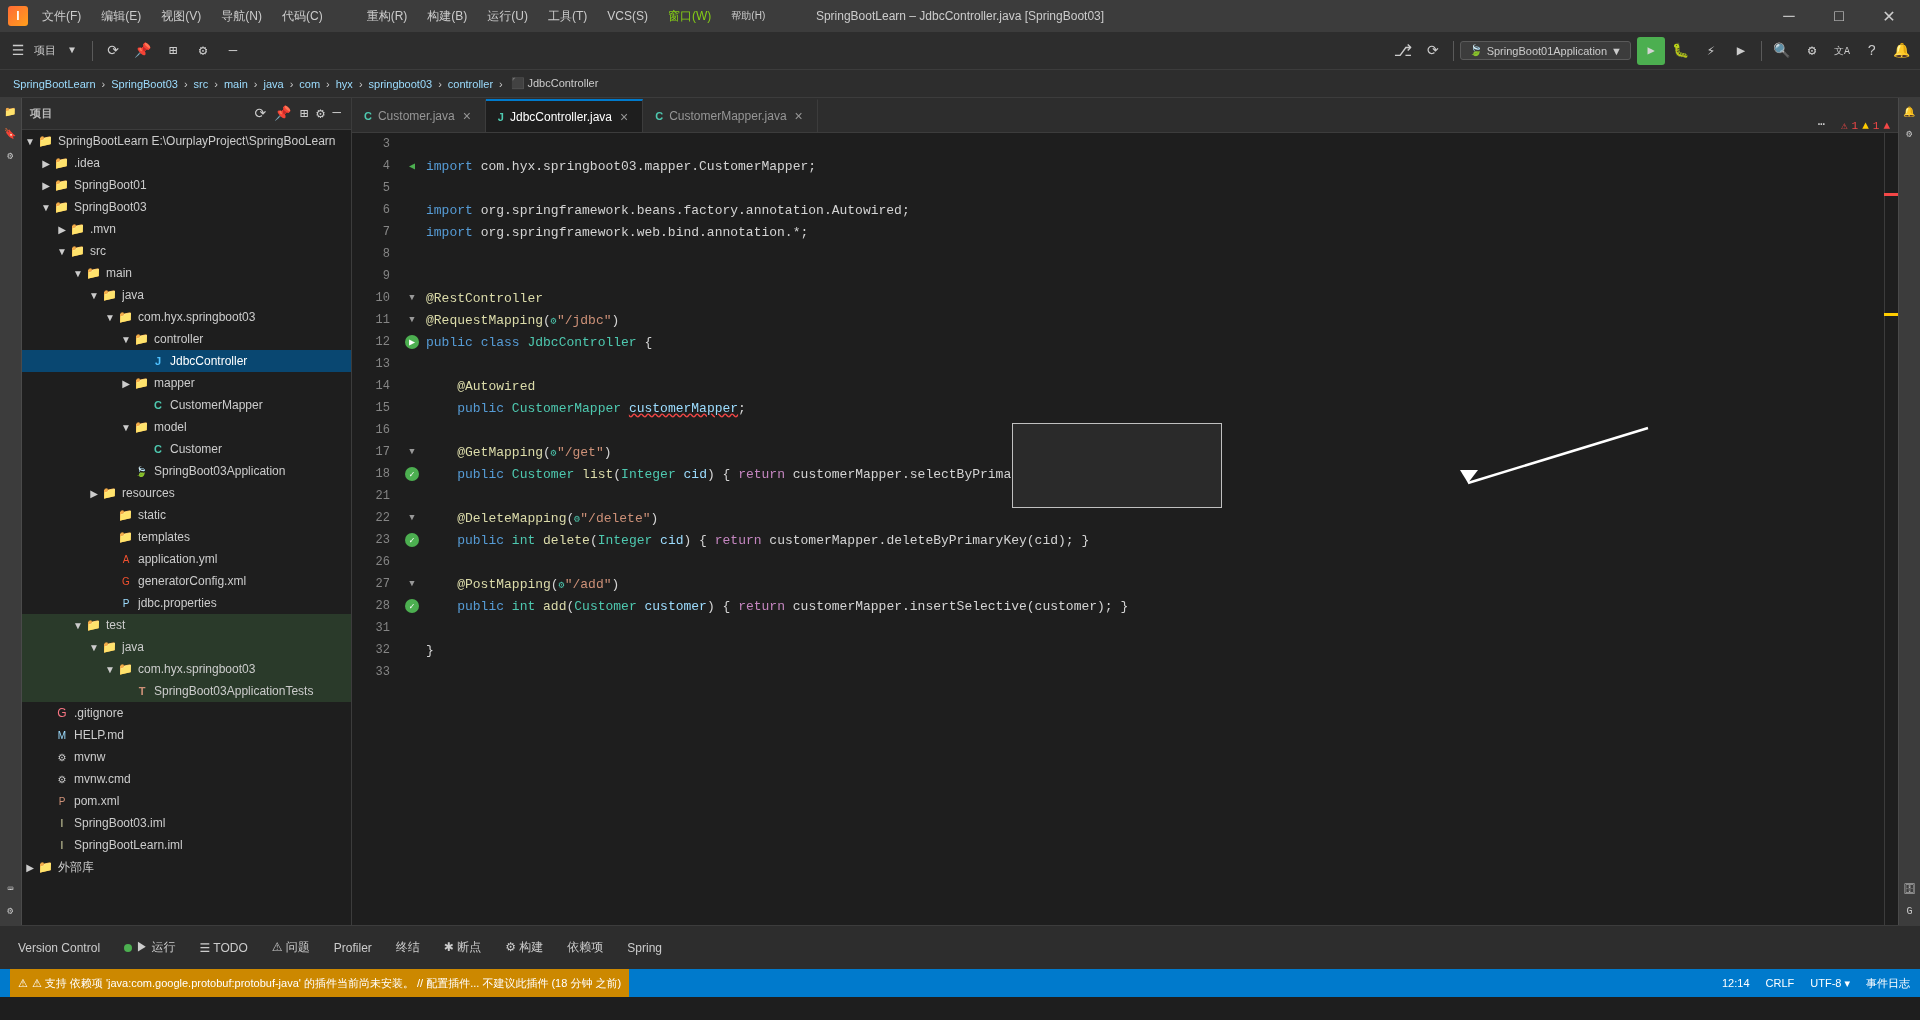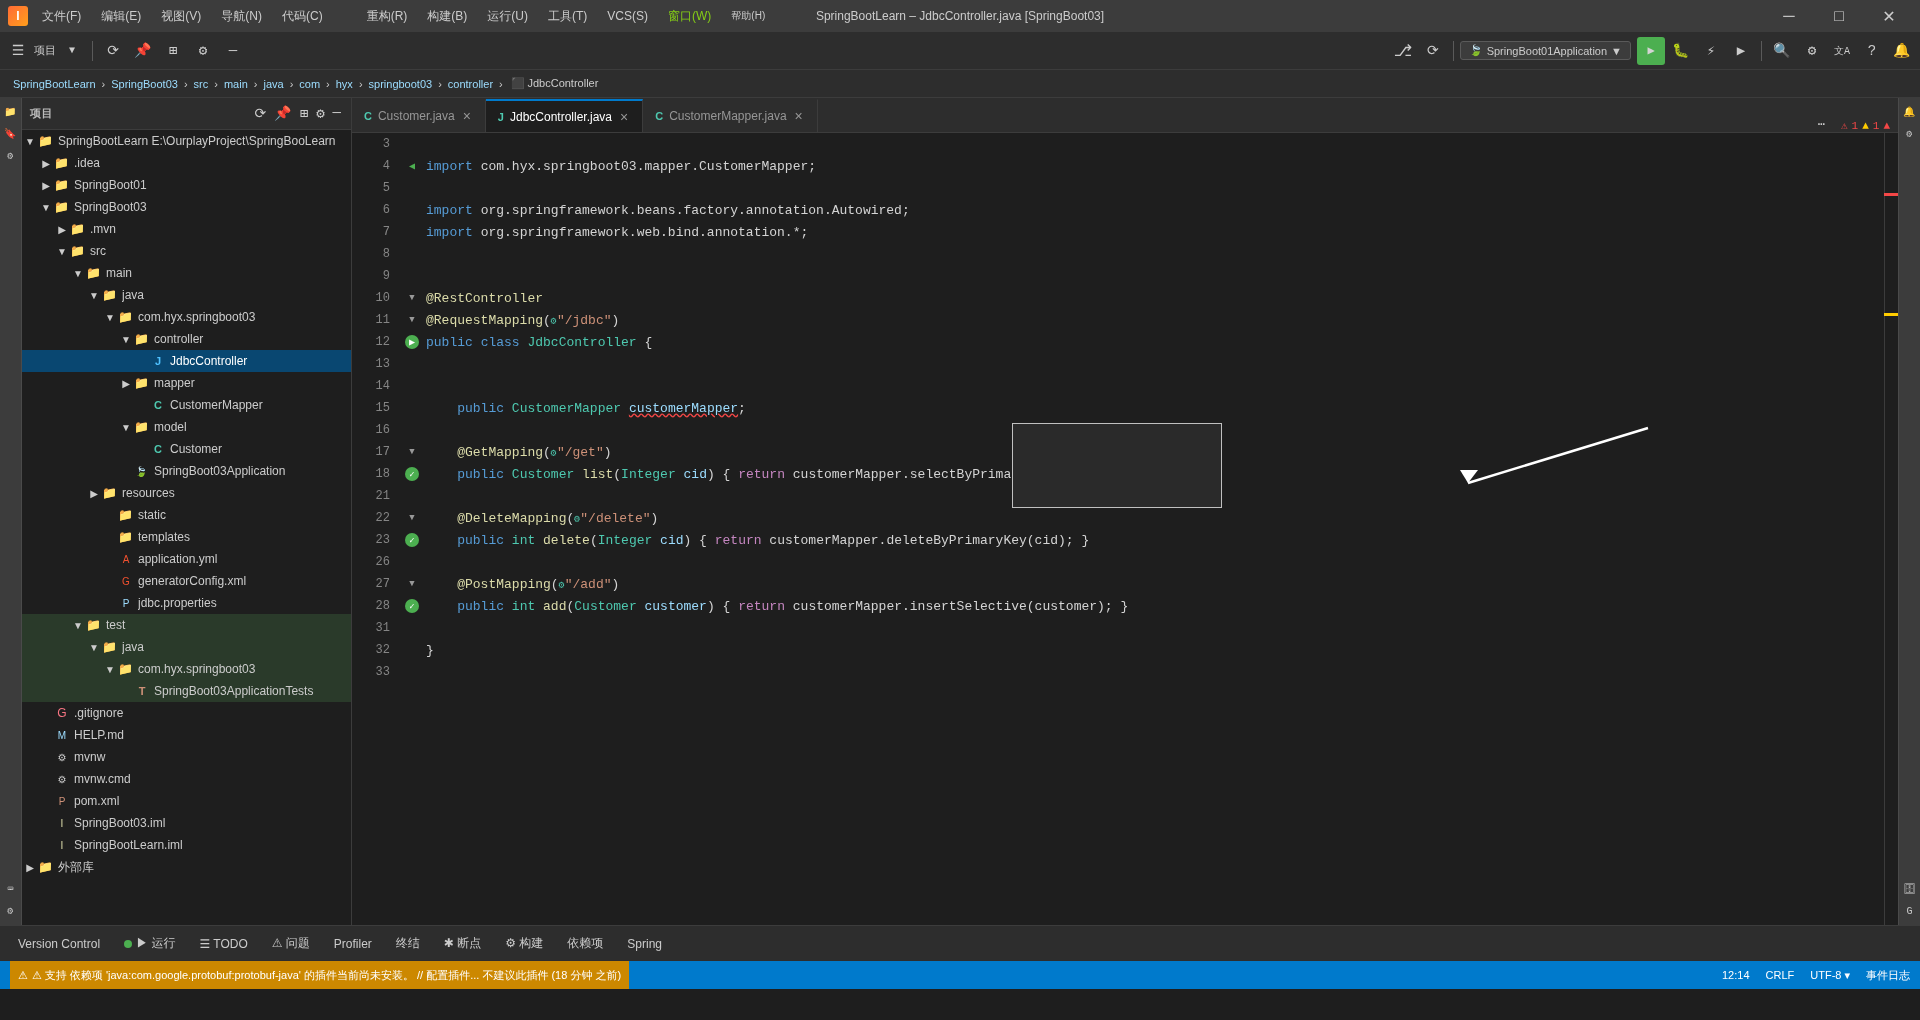--- a/index.html
+++ b/index.html
@@ -339,21 +339,21 @@
     }
     #annotation-arrow {
       position: absolute;
       right: 350px;
       top: 340px;
       z-index: 10;
     }
 
     
     #bottom-tabs {
-      height: 36px;
+      height: 44px;
       background: #2d2d2d;
       display: flex;
       align-items: center;
       padding: 0 8px;
       border-top: 1px solid #3c3c3c;
       gap: 4px;
     }
     .bottom-tab {
       height: 28px;
       display: flex;
@@ -836,20 +836,21 @@
 
         <div class="code-line">
           <span class="line-num">13</span>
           <span class="line-gutter"></span>
           <span class="line-content"></span>
         </div>
 
         <div class="code-line">
           <span class="line-num">14</span>
           <span class="line-gutter"></span>
+          <span class="line-content">    <span class="annotation">@Autowired</span></span>
         </div>
 
         <div class="code-line">
           <span class="line-num">15</span>
           <span class="line-gutter"></span>
           <span class="line-content">    <span class="kw">public</span> <span class="type">CustomerMapper</span> <span style="color:#9cdcfe;text-decoration:underline wavy #f44747;">customerMapper</span><span class="plain">;</span></span>
         </div>
 
         <div class="code-line">
           <span class="line-num">16</span>

